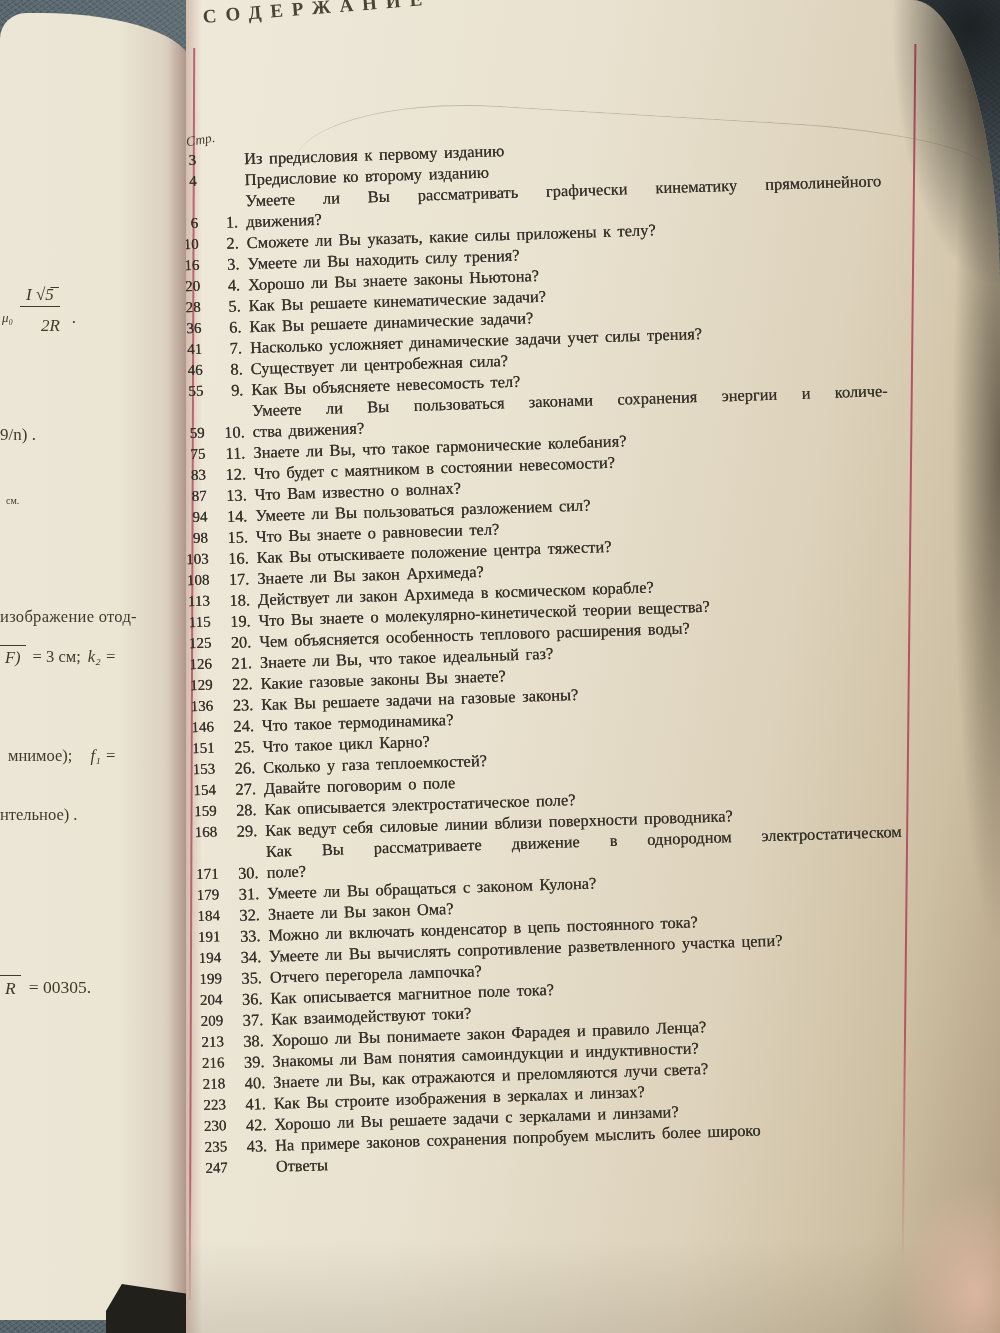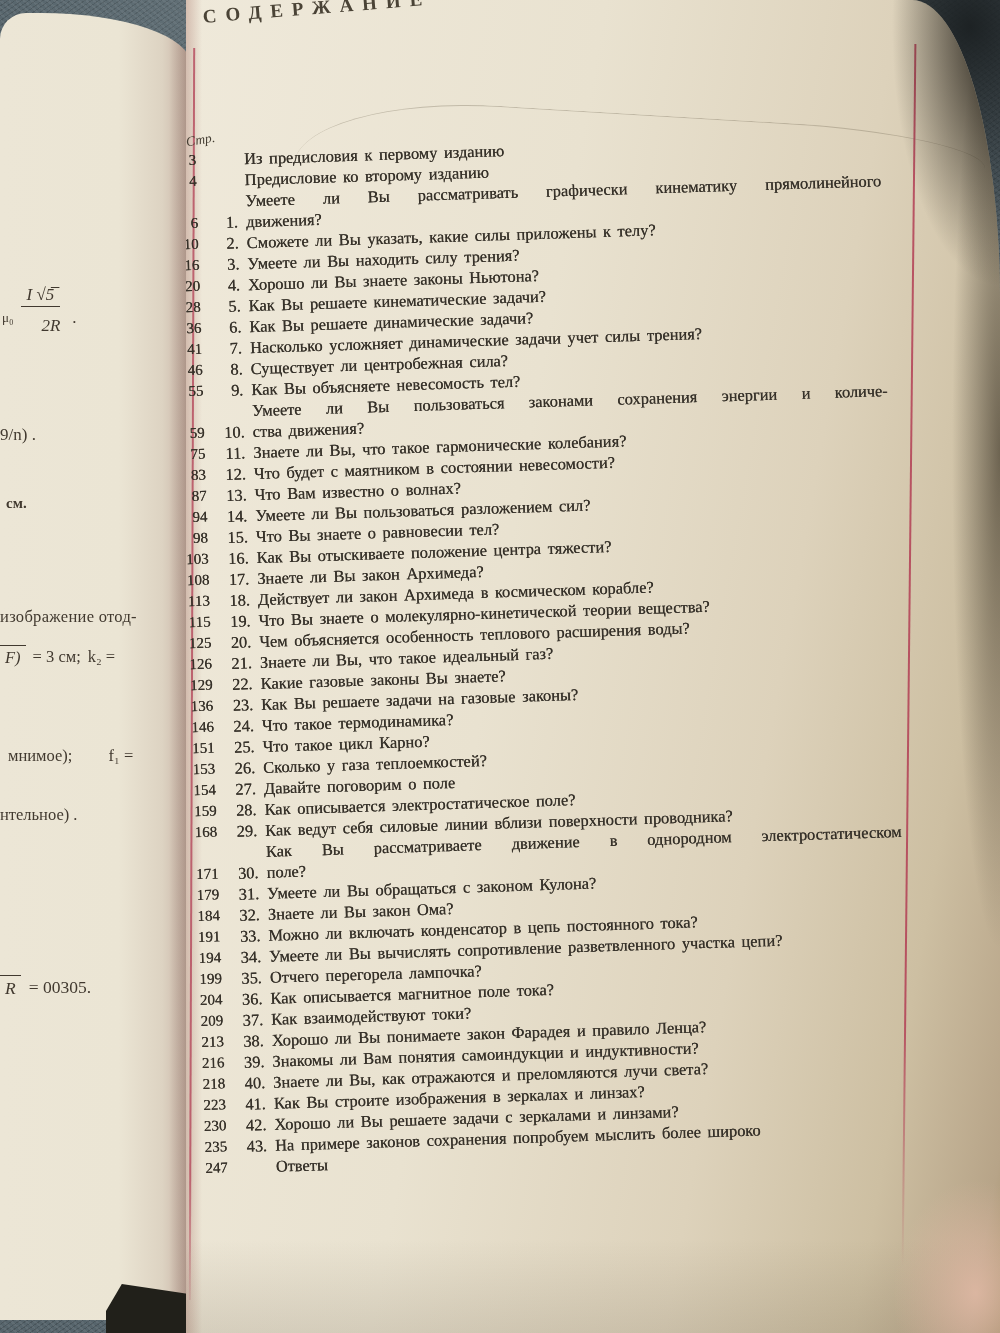--- a/index.html
+++ b/index.html
@@ -22,29 +22,29 @@
     border-top-left-radius: 26px;
     border-top-right-radius: 150px 52px;
     border-bottom-right-radius: 70px 34px;
     overflow: hidden;
   }
   .left-page::after {
     content: ""; position: absolute; top: 0; right: 0; width: 22px; height: 100%;
     background: linear-gradient(to left, rgba(90,58,50,.30), rgba(90,58,50,0));
   }
   .frag { position: absolute; color: #41392f; white-space: nowrap; }
-  .frag .m { }
+  .frag .m { font-style: italic; }
   .frag-mu  { left: 2px;  top: 272px; font-size: 17px; display: flex; align-items: center; }
   .frag-mu .mu { font-size: 13px; margin-right: 7px; align-self: flex-end; padding-bottom: 10px; }
   .frac { display: inline-flex; flex-direction: column; align-items: flex-end; font-style: italic; gap: 8px; }
   .frac .num { padding: 0 6px 1px; border-bottom: 1.4px solid #41392f; }
   .frac .den { padding-top: 1px; font-style: italic; }
   .frag-mu .dot { margin-left: 12px; align-self: flex-end; padding-bottom: 8px; }
   .frag-n   { left: 0;   top: 412px; font-size: 17px; }
-  .frag-cm  { left: 6px; top: 482px; font-size: 15px; font-weight: bold; }
+  .frag-cm  { left: 6px; top: 482px; font-size: 10px; }
   .frag-izo { left: 0;   top: 594px; font-size: 16.5px; letter-spacing: .3px; }
   .frag-f   { left: 0;   top: 632px; font-size: 16.5px; display: flex; align-items: center; gap: 7px; }
   .over { display: inline-block; border-top: 1.4px solid #41392f; padding: 2px 5px 0; font-style: italic; }
   .frag-mn  { left: 8px; top: 733px; font-size: 16.5px; }
   .frag-tn  { left: 0;   top: 792px; font-size: 16.5px; }
   .frag-r   { left: 0;   top: 962px; font-size: 17.5px; display: flex; align-items: center; gap: 8px; }
 
   
   .bottom-gap {
     position: absolute; left: 106px; top: 1284px; width: 88px; height: 49px;
@@ -128,21 +128,21 @@
     <div class="frag frag-n m">9/n) .</div>
     <div class="frag frag-cm">см.</div>
     <div class="frag frag-izo">изображение отод-</div>
     <div class="frag frag-f">
       <span class="over">F)</span>
       <span>= 3 см;</span>
       <span class="m">k₂ =</span>
     </div>
     <div class="frag frag-mn">
       <span>мнимое);</span>
-      <span class="m" style="margin-left:32px">f₁ =</span>
+      <span class="m" style="margin-left:14px">f₁ =</span>
     </div>
     <div class="frag frag-tn">нтельное) .</div>
     <div class="frag frag-r">
       <span class="over">R</span>
       <span>= 00305.</span>
     </div>
   </div>
 
   <div class="bottom-gap"></div>
 

